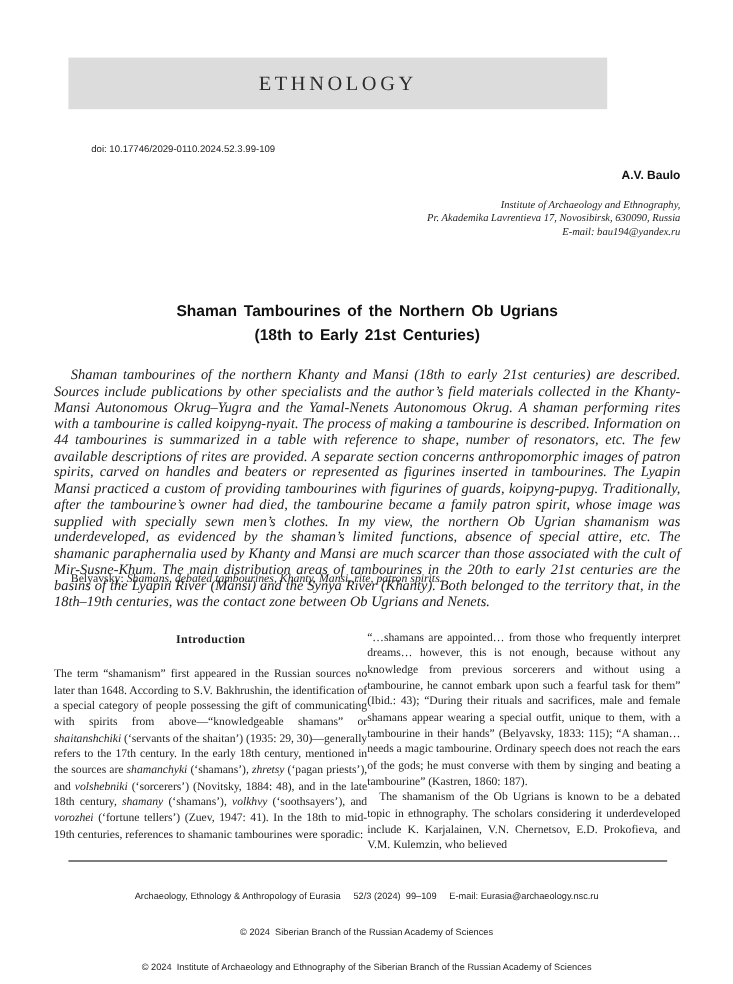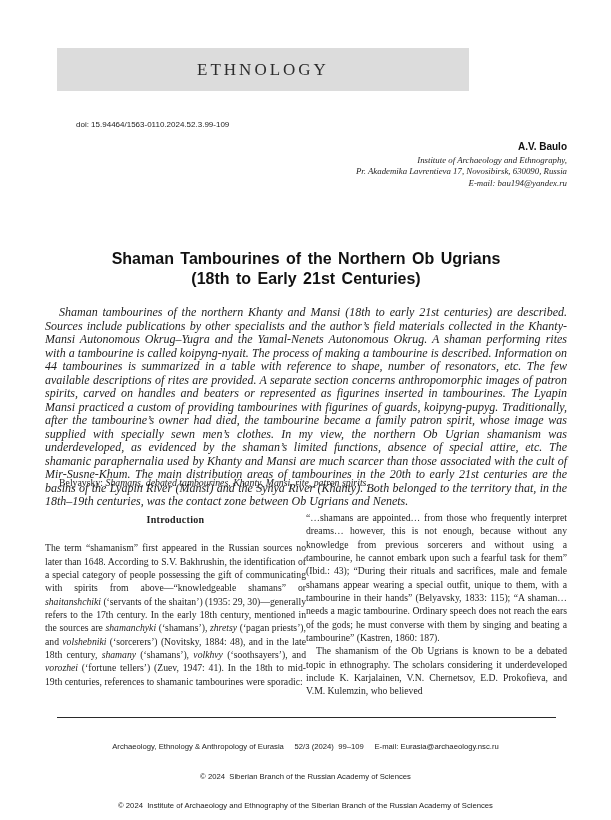--- a/index.html
+++ b/index.html
@@ -8,21 +8,21 @@
     width: 611px;
     height: 820px;
     background: #ffffff;
     font-family: "Liberation Serif", serif;
     color: #1d1d1d;
     overflow: hidden;
   }
   .banner {
     position: absolute;
     top: 48px; left: 57px;
-    width: 412px; height: 43px;
+    width: 449px; height: 43px;
     background: #dcdcdc;
     display: flex; align-items: center; justify-content: center;
     font-size: 17px;
     letter-spacing: 3px;
     color: #2c2c2c;
   }
   .doi {
     position: absolute;
     top: 120px; left: 76px;
     font-family: "Liberation Sans", sans-serif;
@@ -31,35 +31,35 @@
   }
   .author {
     position: absolute;
     top: 141px; right: 44px;
     text-align: right;
   }
   .author-name {
     font-family: "Liberation Sans", sans-serif;
     font-weight: bold;
     font-size: 10px;
-    margin-bottom: 3px;
+    margin-bottom: 13px;
     color: #111;
   }
   .affil {
     font-style: italic;
     font-size: 8.8px;
     line-height: 11.3px;
   }
   .title {
     position: absolute;
     top: 249px; left: 45px; width: 522px;
     text-align: center;
     font-family: "Liberation Sans", sans-serif;
     font-weight: bold;
-    font-size: 16px;
+    font-size: 13px;
     line-height: 19.5px;
     word-spacing: 2px;
     color: #111;
   }
   .abstract {
     position: absolute;
     top: 306px; left: 45px; width: 522px;
     font-style: italic;
     font-size: 12px;
     line-height: 13.5px;
@@ -68,21 +68,21 @@
   }
   .keywords {
     position: absolute;
     top: 477px; left: 45px; width: 522px;
     font-size: 9.8px;
     text-indent: 14px;
   }
   .kw-text { font-style: italic; }
   .columns {
     position: absolute;
-    top: 511px; left: 45px; width: 522px;
+    top: 525px; left: 45px; width: 522px;
     display: flex;
   }
   .col {
     flex: 1;
     text-align: justify;
     font-size: 9.7px;
     line-height: 13.35px;
   }
   .intro-heading {
     text-align: center;
@@ -121,21 +121,21 @@
 </style>
 </head>
 <body>
 
 <div class="page">
 
   <div class="banner">
     <span>ETHNOLOGY</span>
   </div>
 
-  <div class="doi">doi: 15.94464/1563-0110.2024.52.3.99-109</div>
+  <div class="doi">doi: 10.17746/2029-0110.2024.52.3.99-109</div>
 
   <div class="author">
     <div class="author-name">A.V. Baulo</div>
     <div class="affil">Institute of Archaeology and Ethnography,</div>
     <div class="affil">Pr. Akademika Lavrentieva 17, Novosibirsk, 630090, Russia</div>
     <div class="affil">E-mail: bau194@yandex.ru</div>
   </div>
 
   <div class="title">
     <div>Shaman Tambourines of the Northern Ob Ugrians</div>

